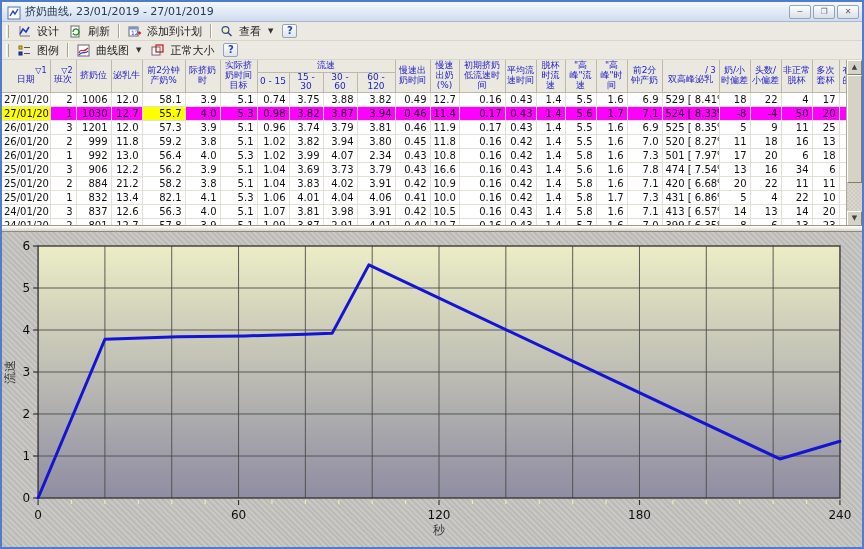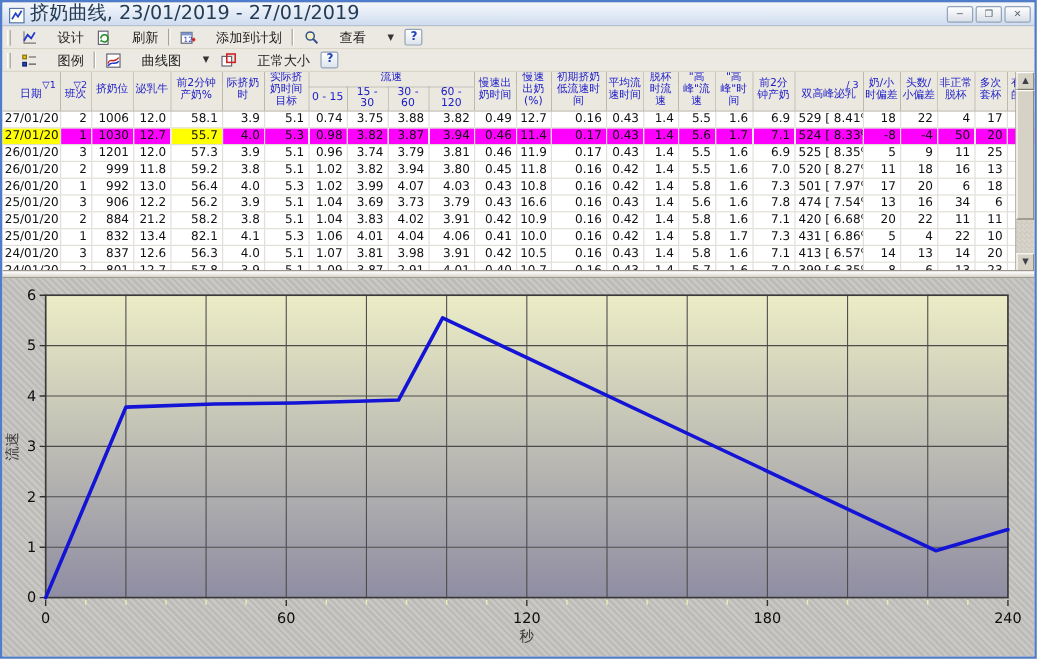--- a/index.html
+++ b/index.html
@@ -2,27 +2,27 @@
 <html><head>
 <meta charset="utf-8">
 <style>
   html,body{margin:0;padding:0;background:#9aa7b8;}
   *{box-sizing:border-box;}
   body{font-family:"DejaVu Sans",sans-serif;}
   .window{width:864px;height:549px;border:2px solid #4f7ccb;background:#ece9e2;position:relative;overflow:hidden;}
   
   .titlebar{height:20px;background:linear-gradient(#f5f8fc,#cfdcef);display:flex;align-items:center;padding:0 3px;border-bottom:1px solid #aab8cc;}
   .ticon{width:14px;height:14px;margin:0 4px 0 2px;flex:none;}
-  .ttext{font-size:16px;color:#243b55;white-space:nowrap;}
+  .ttext{font-size:11px;color:#243b55;white-space:nowrap;}
   .winbtns{margin-left:auto;display:flex;gap:2px;}
   .wbtn{width:22px;height:14px;border:1px solid #93a3b8;border-radius:2px;background:linear-gradient(#fefefe,#d9dfe8);color:#5a6572;font-size:8px;line-height:12px;text-align:center;cursor:default;}
   
   .tb{height:19px;display:flex;align-items:center;background:#ece9e2;border-bottom:1px solid #d9d5c9;padding-left:2px;font-size:11px;color:#1c1c1c;}
   .grip{width:3px;height:13px;border-left:1px solid #fff;border-right:1px solid #a8a494;margin:0 4px 0 2px;}
-  .tbi{display:flex;align-items:center;gap:17px;padding:1px 4px;border:1px solid transparent;white-space:nowrap;}
+  .tbi{display:flex;align-items:center;gap:6px;padding:1px 4px;border:1px solid transparent;white-space:nowrap;}
   .tbsep{width:2px;height:14px;border-left:1px solid #a8a494;border-right:1px solid #fff;margin:0 3px;}
   .dd{font-size:7px;color:#333;margin-left:1px;}
   .helpbtn{width:15px;height:14px;border:1px solid #93a3b8;border-radius:2px;background:linear-gradient(#fff,#dde4ee);color:#2244bb;font-weight:bold;font-size:10px;line-height:12px;text-align:center;margin-left:4px;}
   .icon{width:13px;height:13px;flex:none;}
   
   .tablewrap{height:166px;background:#fff;position:relative;overflow:hidden;border-bottom:1px solid #9a968a;}
   table{border-collapse:collapse;table-layout:fixed;width:844px;}
   th{background:#ebe8df;color:#1a1ac8;font-weight:normal;font-size:9px;line-height:1.1;border-right:1px solid #bcb8ac;border-bottom:1px solid #bcb8ac;padding:0 1px;text-align:center;vertical-align:middle;position:relative;}
   th .sortmark,th .suffix{display:block;text-align:right;font-size:8px;line-height:8px;color:#1a1ac8;padding-right:2px;}
   td{font-size:10px;color:#101010;border-right:1px solid #e2dfd6;border-bottom:1px solid #e2dfd6;padding:0 3px;height:14px;line-height:13px;white-space:nowrap;overflow:hidden;}
@@ -303,21 +303,21 @@
             <td class="date">26/01/2019</td>
             <td class="num">1</td>
             <td class="num">992</td>
             <td class="num">13.0</td>
             <td class="num">56.4</td>
             <td class="num">4.0</td>
             <td class="num">5.3</td>
             <td class="num">1.02</td>
             <td class="num">3.99</td>
             <td class="num">4.07</td>
-            <td class="num">4.03</td>
+            <td class="num">2.34</td>
             <td class="num">0.43</td>
             <td class="num">10.8</td>
             <td class="num">0.16</td>
             <td class="num">0.42</td>
             <td class="num">1.4</td>
             <td class="num">5.8</td>
             <td class="num">1.6</td>
             <td class="num">7.3</td>
             <td class="num">501 [ 7.97%]</td>
             <td class="num">17</td>

